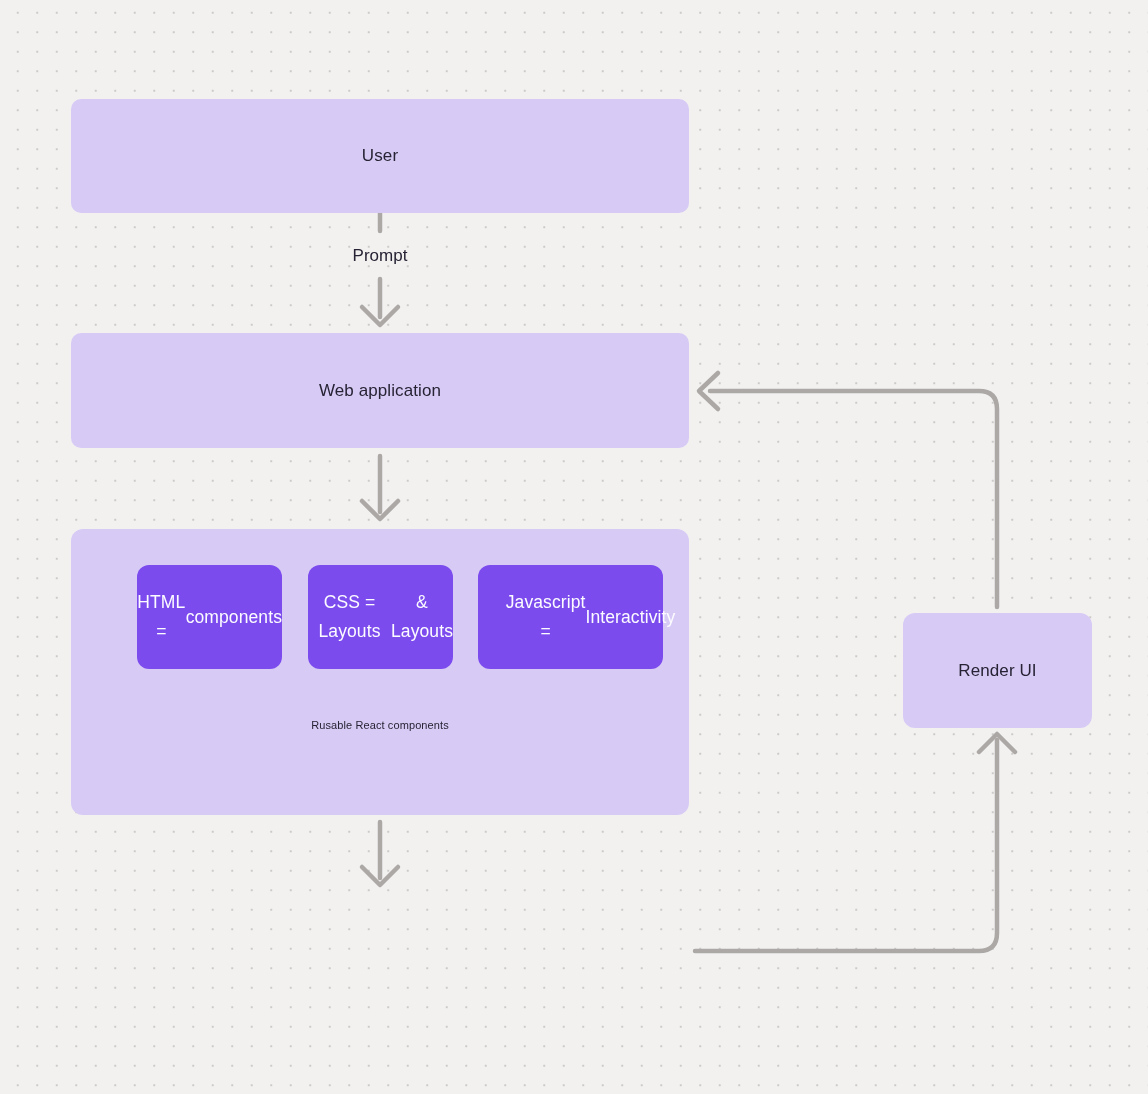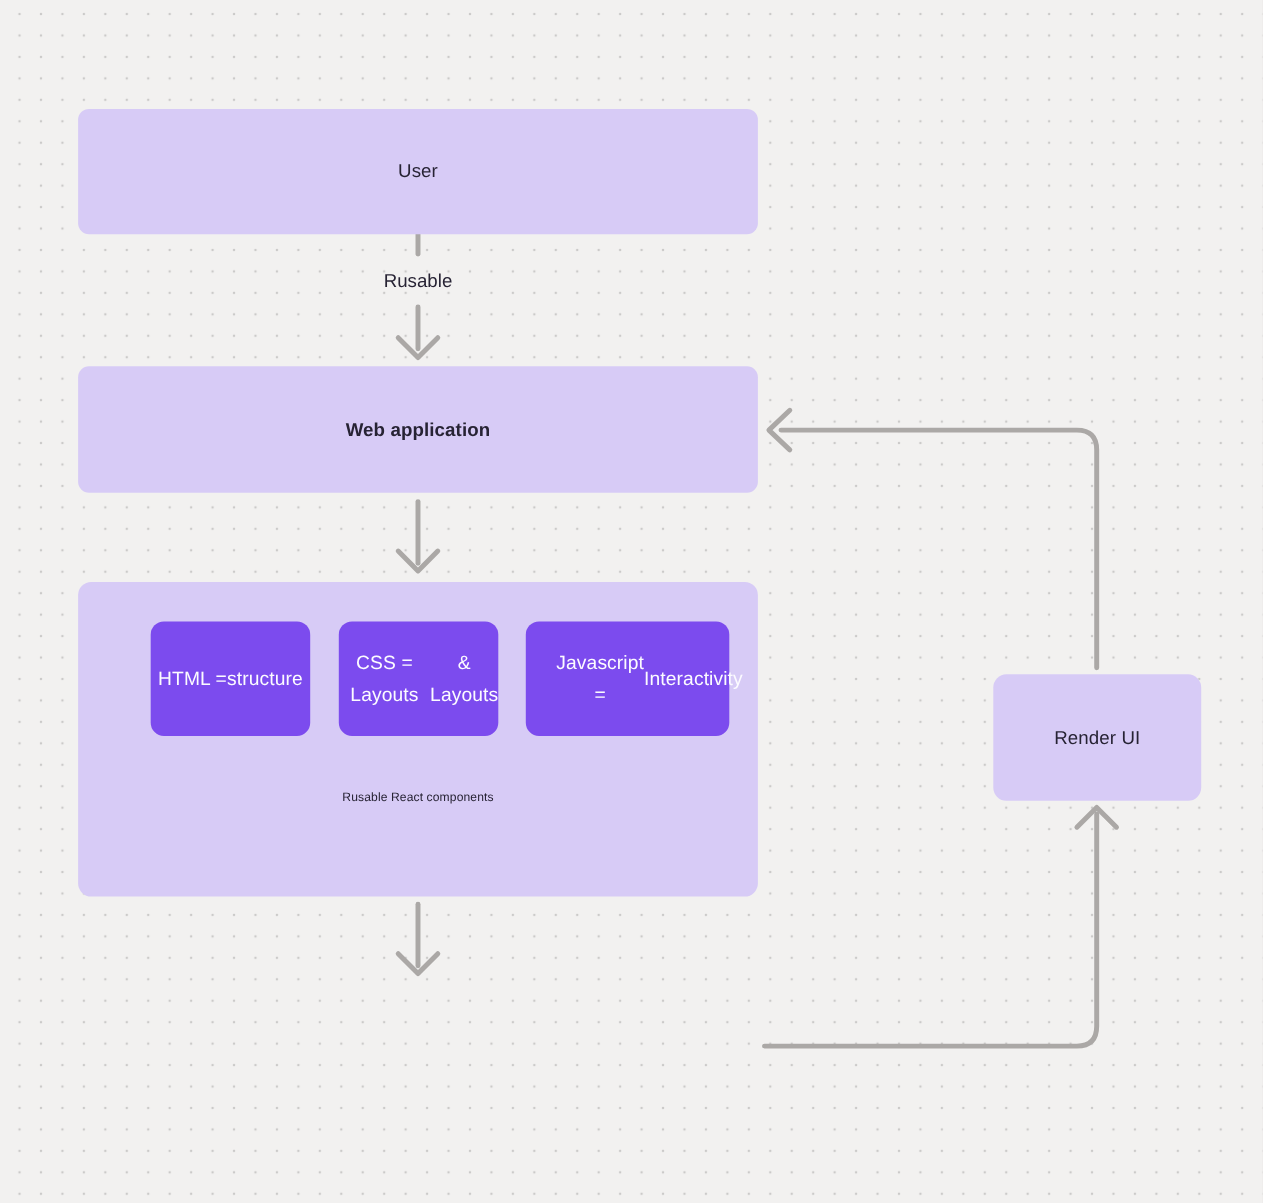--- a/index.html
+++ b/index.html
@@ -39,21 +39,21 @@
     display: flex;
     align-items: center;
     justify-content: center;
     color: #272334;
     font-size: 17px;
     font-weight: 500;
     letter-spacing: 0.1px;
     text-align: center;
   }
   .node-user            { left: 71px;  top: 59px;  width: 618px; height: 114px; margin-top: 40px; }
-  .node-web-application { left: 71px;  top: 333px; width: 618px; height: 115px; font-weight: bold; }
+  .node-web-application { left: 71px;  top: 333px; width: 618px; height: 115px; }
   .node-group           { left: 71px;  top: 529px; width: 618px; height: 286px; border-radius: 12px; }
   .node-vite            { left: 71px;  top: 893px; width: 618px; height: 115px; }
   .node-render-ui       { left: 903px; top: 613px; width: 189px; height: 115px; border-radius: 12px; }
   .chip {
     position: absolute;
     top: 36px;
     width: 145px;
     height: 104px;
     background: #7c4bee;
     border-radius: 12px;
@@ -121,30 +121,30 @@
     <g>
       <path class="wire" d="M997 607 L997 409 Q997 391 979 391 L710 391"></path>
       <path class="wire" d="M718 373 L699 391 L718 409"></path>
     </g>
   </svg>
 
   <div class="node node-user">
     <span>User</span>
   </div>
 
-  <div class="edge-label">Rusable</div>
+  <div class="edge-label">Prompt</div>
 
   <div class="node node-web-application">
     <span>Web application</span>
   </div>
 
   <div class="node node-group">
     <div class="chip chip-1">
       <span>HTML =</span>
-      <span>structure</span>
+      <span>components</span>
     </div>
     <div class="chip chip-2">
       <span>CSS = Layouts</span>
       <span>&amp; Layouts</span>
     </div>
     <div class="chip chip-3">
       <span>Javascript =</span>
       <span>Interactivity</span>
     </div>
     <div class="group-label">Rusable React components</div>

